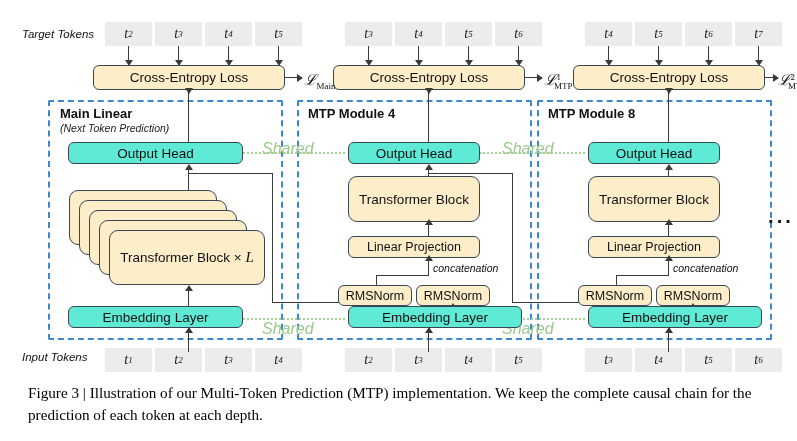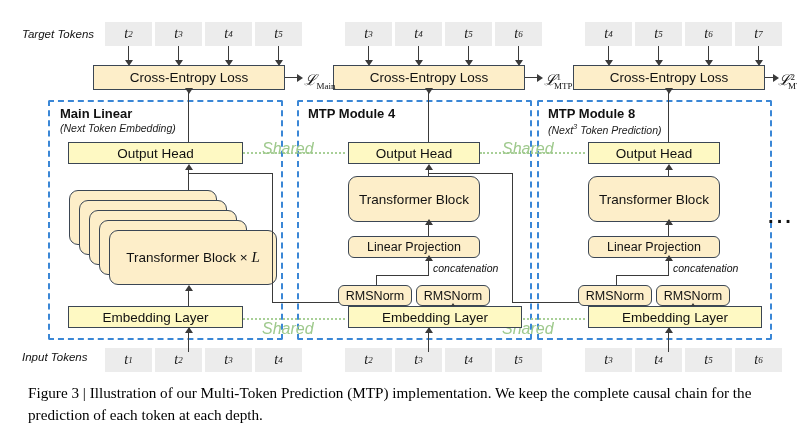--- a/index.html
+++ b/index.html
@@ -38,29 +38,29 @@
     font-size: 11.5px;
     font-style: italic;
     color: #111;
     white-space: nowrap;
   }
 
   
   .box {
     position: absolute;
     border: 1.3px solid #31404f;
-    border-radius: 0;
+    border-radius: 6px;
     display: flex; align-items: center; justify-content: center;
     font-size: 13.5px;
     color: #111;
     white-space: nowrap;
     box-sizing: border-box;
   }
   .box.yellow { background: #fdeec9; border-color: #3b4654; }
-  .box.green  { background: #fef9c3; border-color: #3b4654; }
+  .box.green  { background: #5eead4; border-color: #3b4654; }
   .box.small { font-size: 12.5px; border-radius: 6px; }
 
   
   .stack-layer {
     position: absolute;
     background: #fdeec9;
     border: 1.3px solid #3b4654;
     border-radius: 9px;
     box-sizing: border-box;
   }
@@ -263,26 +263,25 @@
   </div>
   <div class="loss-label" style="left:778px; top:69px;">
     <span class="cal">ℒ</span><sup>2</sup><sub style="margin-left:-7px;">MTP</sub>
   </div>
 
   <div class="module" style="left:48px; top:100px; width:235px; height:240px;"></div>
   <div class="module" style="left:297px; top:100px; width:235px; height:240px;"></div>
   <div class="module" style="left:537px; top:100px; width:235px; height:240px;"></div>
 
   <div class="module-title" style="left:60px; top:106px;">Main Linear</div>
-  <div class="module-sub" style="left:60px; top:122px;">(Next Token Embedding)</div>
+  <div class="module-sub" style="left:60px; top:122px;">(Next Token Prediction)</div>
 
   <div class="module-title" style="left:308px; top:106px;">MTP Module 4</div>
 
   <div class="module-title" style="left:548px; top:106px;">MTP Module 8</div>
-  <div class="module-sub" style="left:548px; top:122px;">(Next<sup>3</sup> Token Prediction)</div>
 
   <div class="shared-line" style="left:240px; top:152px; width:105px;"></div>
   <div class="shared-label" style="left:262px; top:140px;">Shared</div>
   <div class="shared-line" style="left:480px; top:152px; width:105px;"></div>
   <div class="shared-label" style="left:502px; top:140px;">Shared</div>
 
   <div class="shared-line" style="left:240px; top:318px; width:105px;"></div>
   <div class="shared-label" style="left:262px; top:320px;">Shared</div>
   <div class="shared-line" style="left:480px; top:318px; width:105px;"></div>
   <div class="shared-label" style="left:502px; top:320px;">Shared</div>
@@ -292,21 +291,21 @@
 
   <div class="box green" style="left:68px; top:142px; width:175px; height:22px;">Output Head</div>
 
   <div class="ln lnv" style="left:188px; top:166px; height:24px;"></div>
   <div class="arrow-up" style="left:184.5px; top:164px;"></div>
 
   <div class="stack-layer" style="left:69px;  top:190px; width:148px; height:55px;"></div>
   <div class="stack-layer" style="left:79px;  top:200px; width:148px; height:55px;"></div>
   <div class="stack-layer" style="left:89px;  top:210px; width:148px; height:55px;"></div>
   <div class="stack-layer" style="left:99px;  top:220px; width:148px; height:55px;"></div>
-  <div class="box yellow" style="left:109px; top:230px; width:168px; height:55px; border-radius:9px;">
+  <div class="box yellow" style="left:109px; top:230px; width:156px; height:55px; border-radius:9px;">
     <span>Transformer Block × <i style="font-family:'Liberation Serif',serif;font-size:15px;">L</i></span>
   </div>
 
   <div class="ln lnv" style="left:188px; top:288px; height:18px;"></div>
   <div class="arrow-up" style="left:184.5px; top:285px;"></div>
 
   <div class="box green" style="left:68px; top:306px; width:175px; height:22px;">Embedding Layer</div>
 
   <div class="ln lnv" style="left:188px; top:330px; height:22px;"></div>
   <div class="arrow-up" style="left:184.5px; top:327px;"></div>

